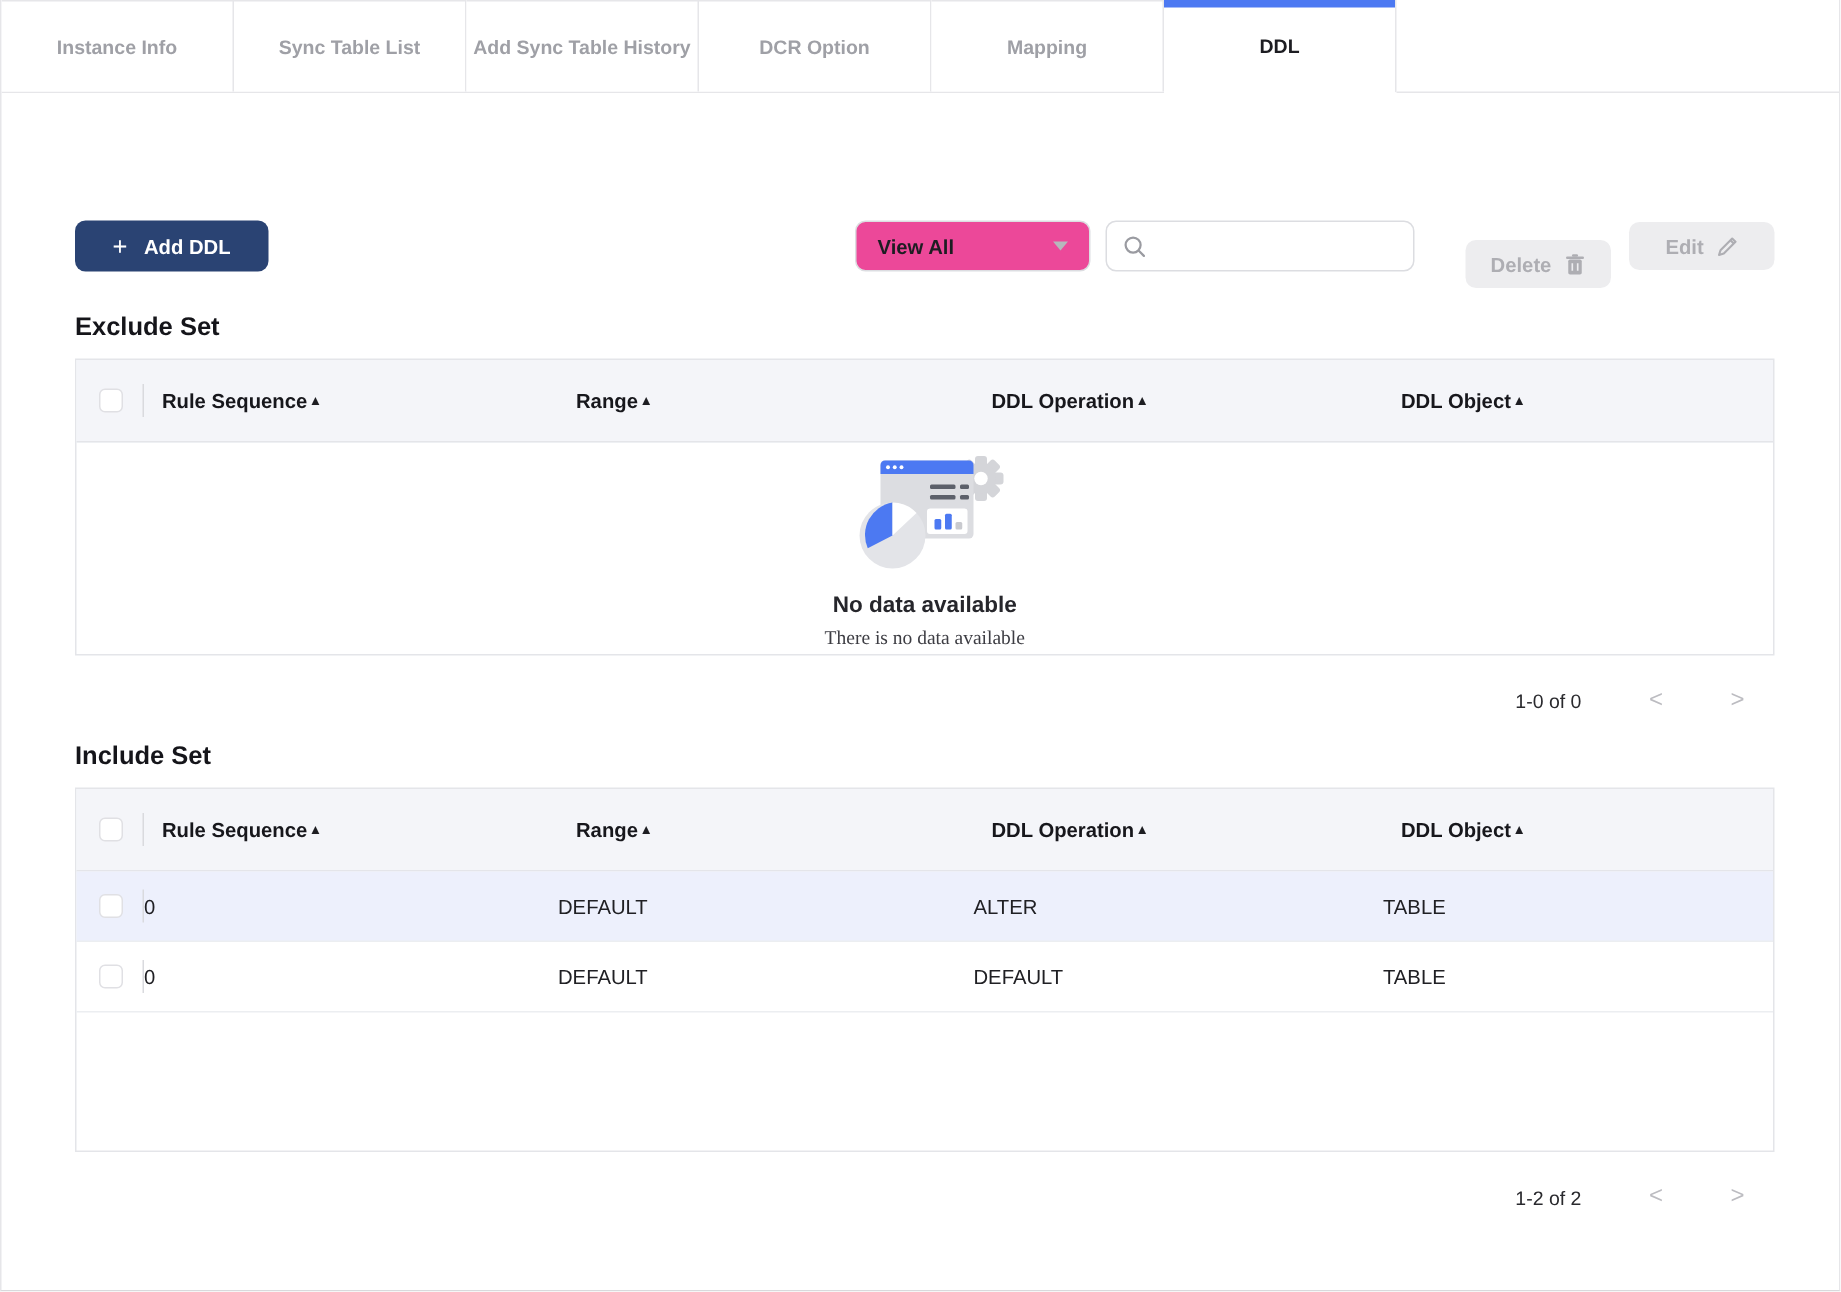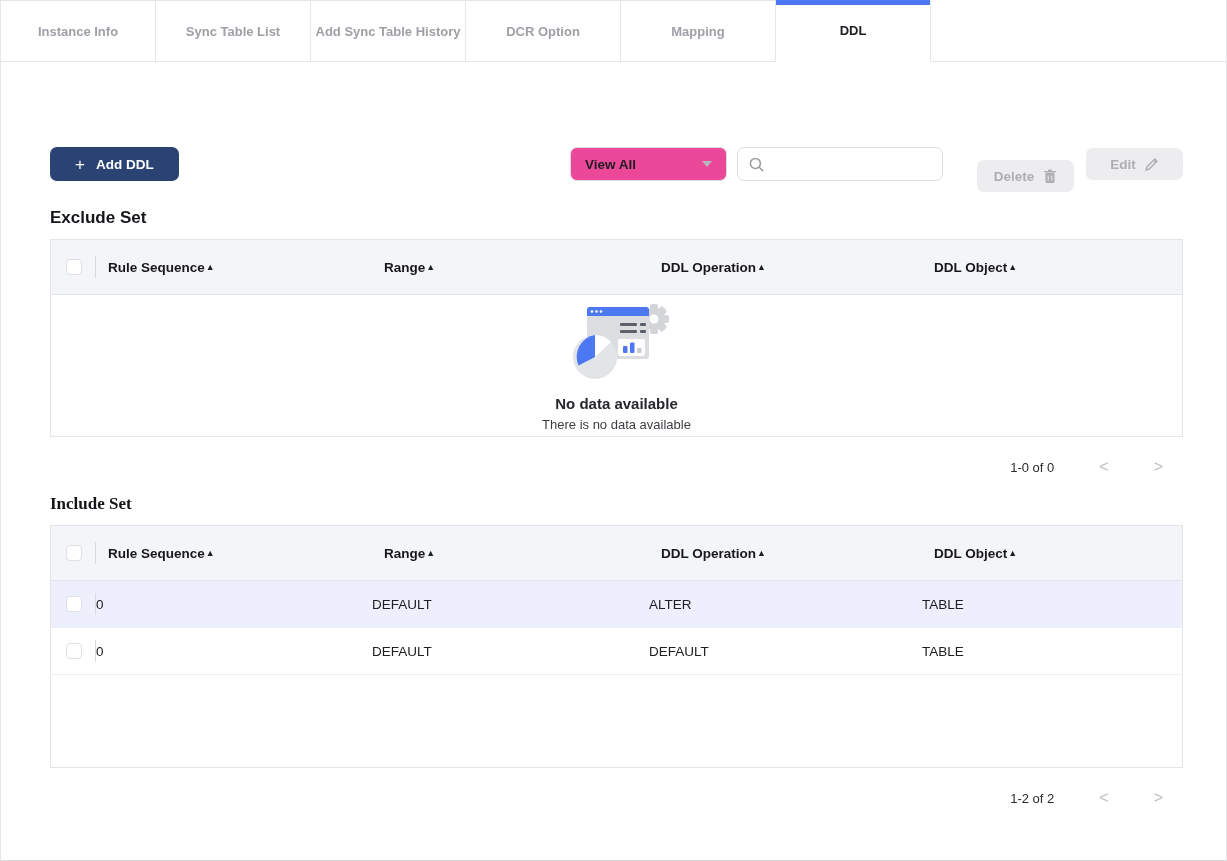--- a/index.html
+++ b/index.html
@@ -31,39 +31,39 @@
   .caret-down { width: 0; height: 0; border-left: 5px solid transparent; border-right: 5px solid transparent; border-top: 6px solid #b6b7bc; }
   .search { margin-left: 10px; width: 206px; height: 34px; border: 1px solid #dcdde1; border-radius: 7px;
             display: flex; align-items: center; padding: 0 11px; gap: 7px; background: #fff; }
   .search input { border: none; outline: none; flex: 1; font-family: inherit; font-size: 13px; color: #1d1d22; min-width: 0; background: transparent; }
   .btn-disabled { height: 32px; width: 97px; background: #ededef; color: #aeaeb3; border: none; border-radius: 7px;
                   font-family: inherit; font-size: 13.5px; font-weight: 700; display: flex; align-items: center; justify-content: center; gap: 9px; cursor: default; }
   .btn-disabled.first { margin-left: 34px; margin-top: 24px; }
   .btn-disabled.second { margin-left: 12px; }
 
   .section-title { font-size: 17px; font-weight: 700; color: #15151a; margin-top: 16px; margin-bottom: 11px; }
-  .section-title.second { margin-top: 19px; font-family: Liberation Serif, serif; }
+  .section-title.second { margin-top: 19px; }
 
   
   .table { border: 1px solid #e4e5e9; background: #fff; }
   .thead, .trow { display: grid; grid-template-columns: 45px 276px 277px 273px 1fr; align-items: center; }
   .thead { height: 55px; background: #f4f5f9; font-size: 13.5px; font-weight: 700; color: #17171c; border-bottom: 1px solid #e4e5e9; }
   .cb-cell { position: relative; height: 100%; display: flex; align-items: center; justify-content: center; }
   .cb-cell::after { content: ""; position: absolute; right: 0; top: 50%; transform: translateY(-50%); width: 1px; height: 22px; background: #d9dade; }
   .checkbox { width: 16px; height: 16px; border: 1.5px solid #e0e0e4; border-radius: 4px; background: #fff; cursor: pointer; }
   .hcell { display: flex; align-items: center; gap: 1px; padding-left: 12px; }
   .sort { font-size: 9px; color: #1d1d22; line-height: 1; }
   .trow { height: 47px; font-size: 13.5px; color: #202024; border-bottom: 1px solid #eceef1; }
   .trow.highlight { background: #edf0fc; }
   .table-filler { height: 92px; }
 
   
   .empty-body { height: 141px; display: flex; flex-direction: column; align-items: center; justify-content: center; }
   .empty-title { font-size: 15px; font-weight: 700; color: #26262b; margin-top: 8px; }
-  .empty-subtitle { font-size: 13px; color: #3d3d43; margin-top: 5px; }
+  .empty-subtitle { font-size: 13px; color: #3d3d43; margin-top: 5px; font-family: Liberation Serif, serif; }
 
   
   .pagination { display: flex; justify-content: flex-end; align-items: center; gap: 45px; margin-top: 22px; margin-bottom: 14px; padding-right: 20px; }
   .page-range { font-size: 13px; color: #2a2a2e; }
   .page-arrow { font-size: 16px; color: #bcbcc1; cursor: pointer; line-height: 1; }
 </style>
 </head>
 <body>
 
 <div class="page">

